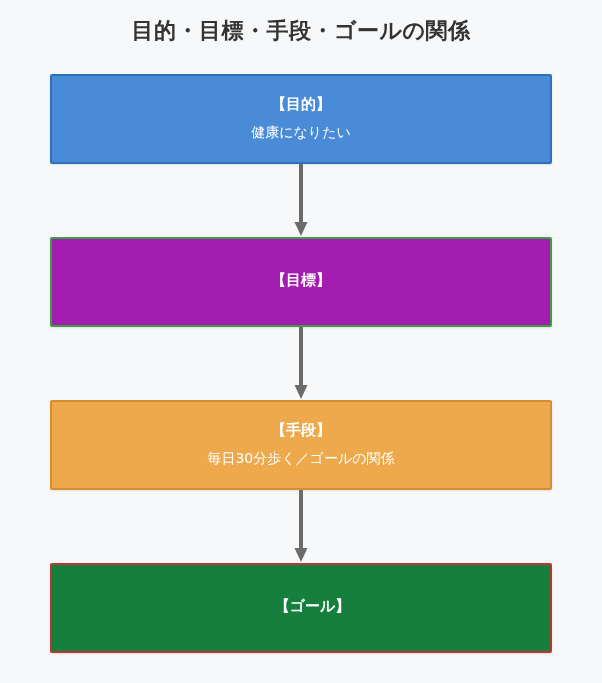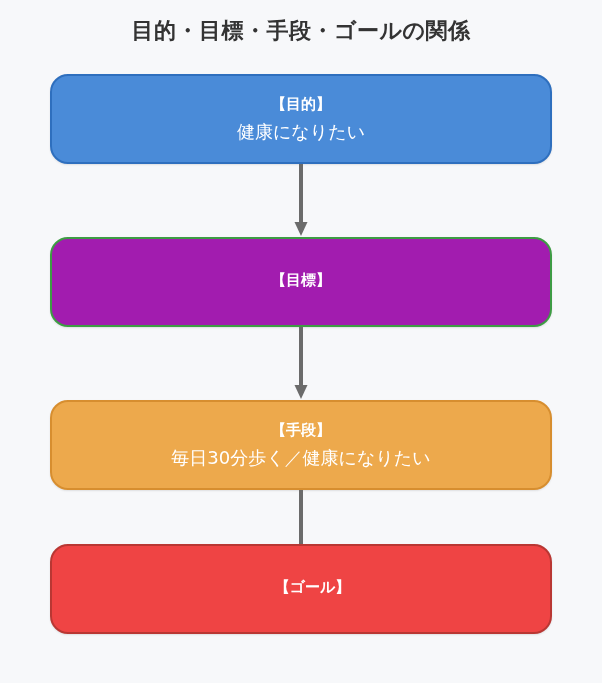--- a/index.html
+++ b/index.html
@@ -36,52 +36,52 @@
     line-height: 30px;
     white-space: nowrap;
   }
 
   .node {
     position: absolute;
     left: 50px;
     width: 502px;
     height: 90px;
     box-sizing: border-box;
-    border-radius: 18px;
+    border-radius: 2px;
     border-style: solid;
     border-width: 2px;
     display: flex;
     flex-direction: column;
     align-items: center;
     justify-content: center;
     box-shadow: 0 1px 2px rgba(0,0,0,0.10);
   }
 
   .node-label {
     font-size: 15px;
     font-weight: bold;
     color: #FFFFFF;
     line-height: 22px;
     margin-bottom: 4px;
     white-space: nowrap;
   }
 
   .node-text {
-    font-size: 18px;
+    font-size: 14px;
     font-weight: normal;
     color: #FFFFFF;
     line-height: 26px;
     white-space: nowrap;
   }
 
   
   #node-purpose { top: 74px;  background: #4A8BD8; border-color: #2E6FBE; }
   #node-target  { top: 237px; background: #a21caf; border-color: #3E9C44; }
   #node-means   { top: 400px; background: #EDA94C; border-color: #D78E2F; justify-content: center; }
-  #node-goal    { top: 544px; background: #ef4444; border-color: #B93733; padding-left: 23px; }
+  #node-goal    { top: 563px; background: #15803d; border-color: #B93733; padding-left: 23px; }
 
   
   .connector {
     position: absolute;
     left: 293px;
     width: 16px;
     height: 73px;
   }
   #connector-1 { top: 164px; }
   #connector-2 { top: 327px; }
@@ -114,21 +114,21 @@
 
   <div class="connector" id="connector-2">
     <svg width="16" height="73" viewBox="0 0 16 73" aria-hidden="true">
       <line x1="8" y1="0" x2="8" y2="60" stroke="#6B6B6B" stroke-width="4"></line>
       <polygon points="8,72 1.5,58 14.5,58" fill="#6B6B6B"></polygon>
     </svg>
   </div>
 
   <div class="node" id="node-means">
     <div class="node-label">【手段】</div>
-    <div class="node-text">毎日30分歩く／健康になりたい</div>
+    <div class="node-text">毎日30分歩く／ゴールの関係</div>
   </div>
 
   <div class="connector" id="connector-3">
     <svg width="16" height="73" viewBox="0 0 16 73" aria-hidden="true">
       <line x1="8" y1="0" x2="8" y2="60" stroke="#6B6B6B" stroke-width="4"></line>
       <polygon points="8,72 1.5,58 14.5,58" fill="#6B6B6B"></polygon>
     </svg>
   </div>
 
   <div class="node" id="node-goal">

